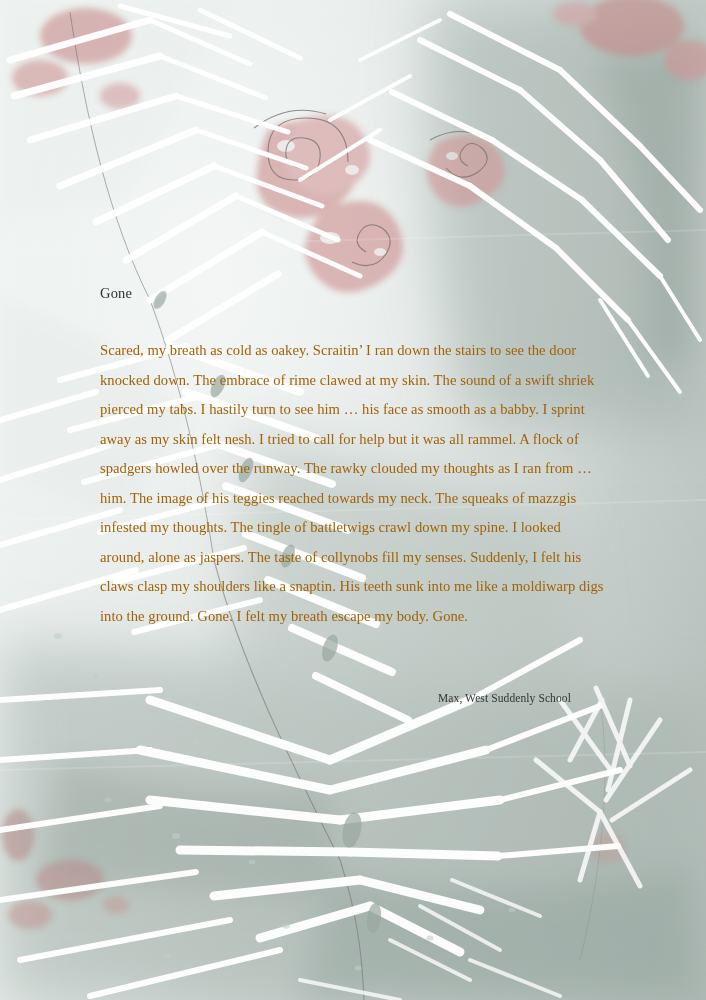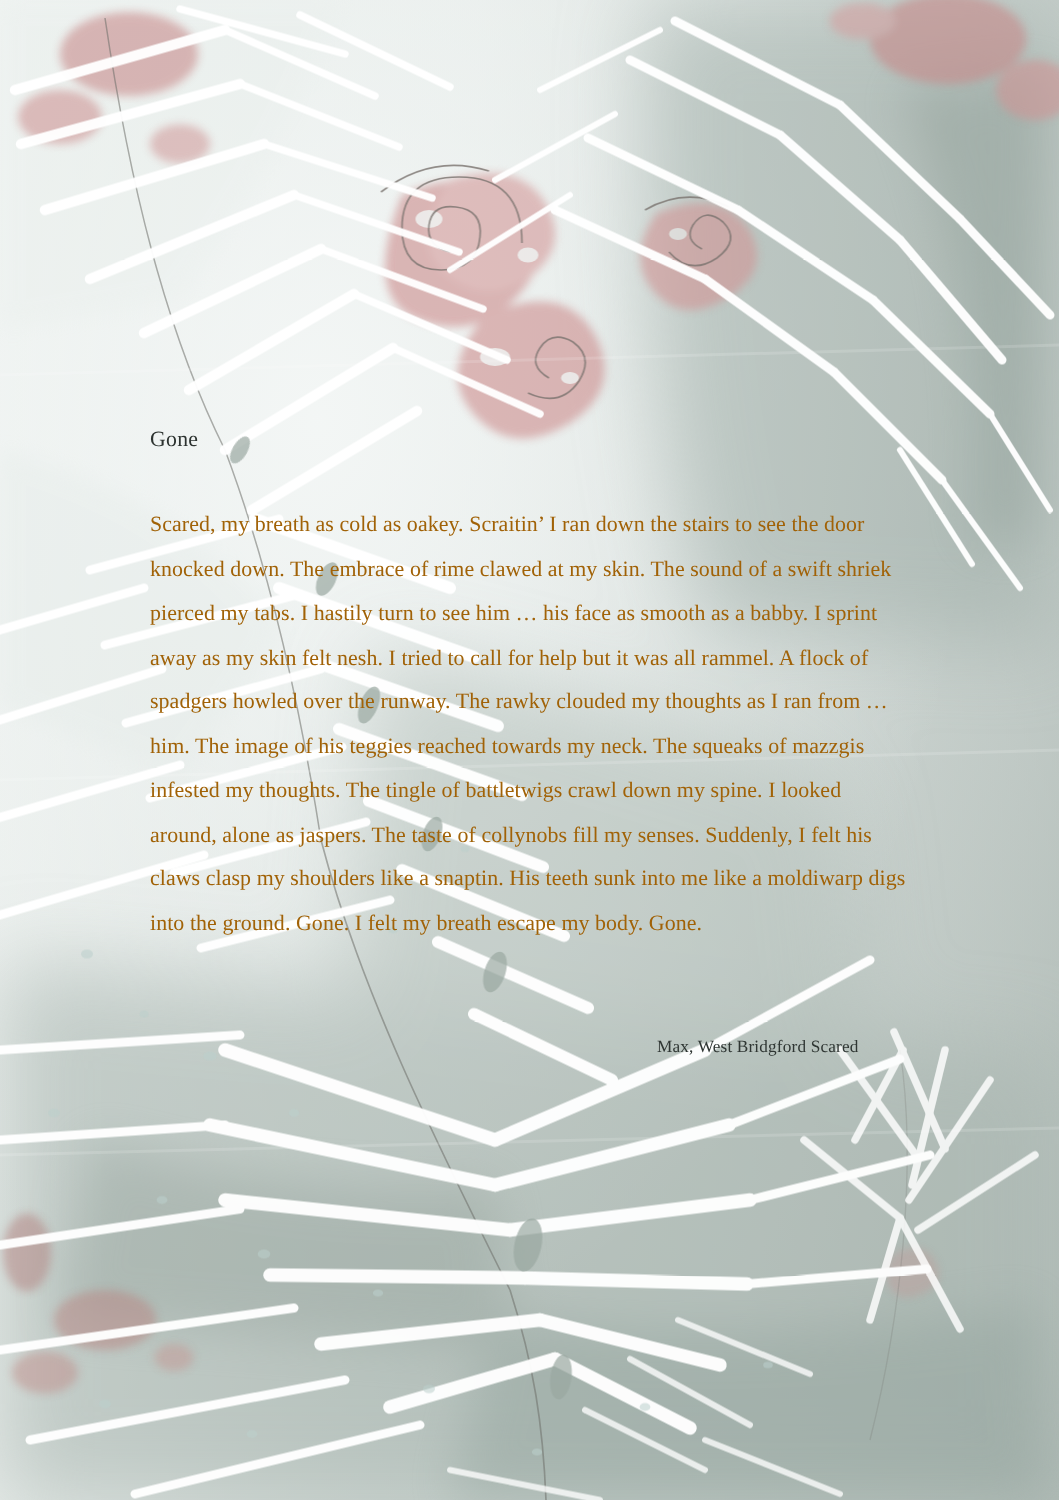--- a/index.html
+++ b/index.html
@@ -310,16 +310,16 @@
     <g stroke="#ffffff" opacity="0.15" stroke-width="2">
       <path d="M0 250 L706 230" fill="none"></path>
       <path d="M0 520 L706 500" fill="none"></path>
       <path d="M0 770 L706 752" fill="none"></path>
     </g>
   </svg>
 
   <div class="content">
     <div class="title">Gone</div>
     <div class="body-text">Scared, my breath as cold as oakey. Scraitin’ I ran down the stairs to see the door knocked down. The embrace of rime clawed at my skin. The sound of a swift shriek pierced my tabs. I hastily turn to see him … his face as smooth as a babby. I sprint away as my skin felt nesh. I tried to call for help but it was all rammel. A flock of spadgers howled over the runway. The rawky clouded my thoughts as I ran from … him. The image of his teggies reached towards my neck. The squeaks of mazzgis infested my thoughts. The tingle of battletwigs crawl down my spine. I looked around, alone as jaspers. The taste of collynobs fill my senses. Suddenly, I felt his claws clasp my shoulders like a snaptin. His teeth sunk into me like a moldiwarp digs into the ground. Gone. I felt my breath escape my body. Gone.</div>
-    <div class="attribution">Max, West Bridgford Scared</div>
+    <div class="attribution">Max, West Suddenly School</div>
   </div>
 
 </div>
 
 </body></html>

